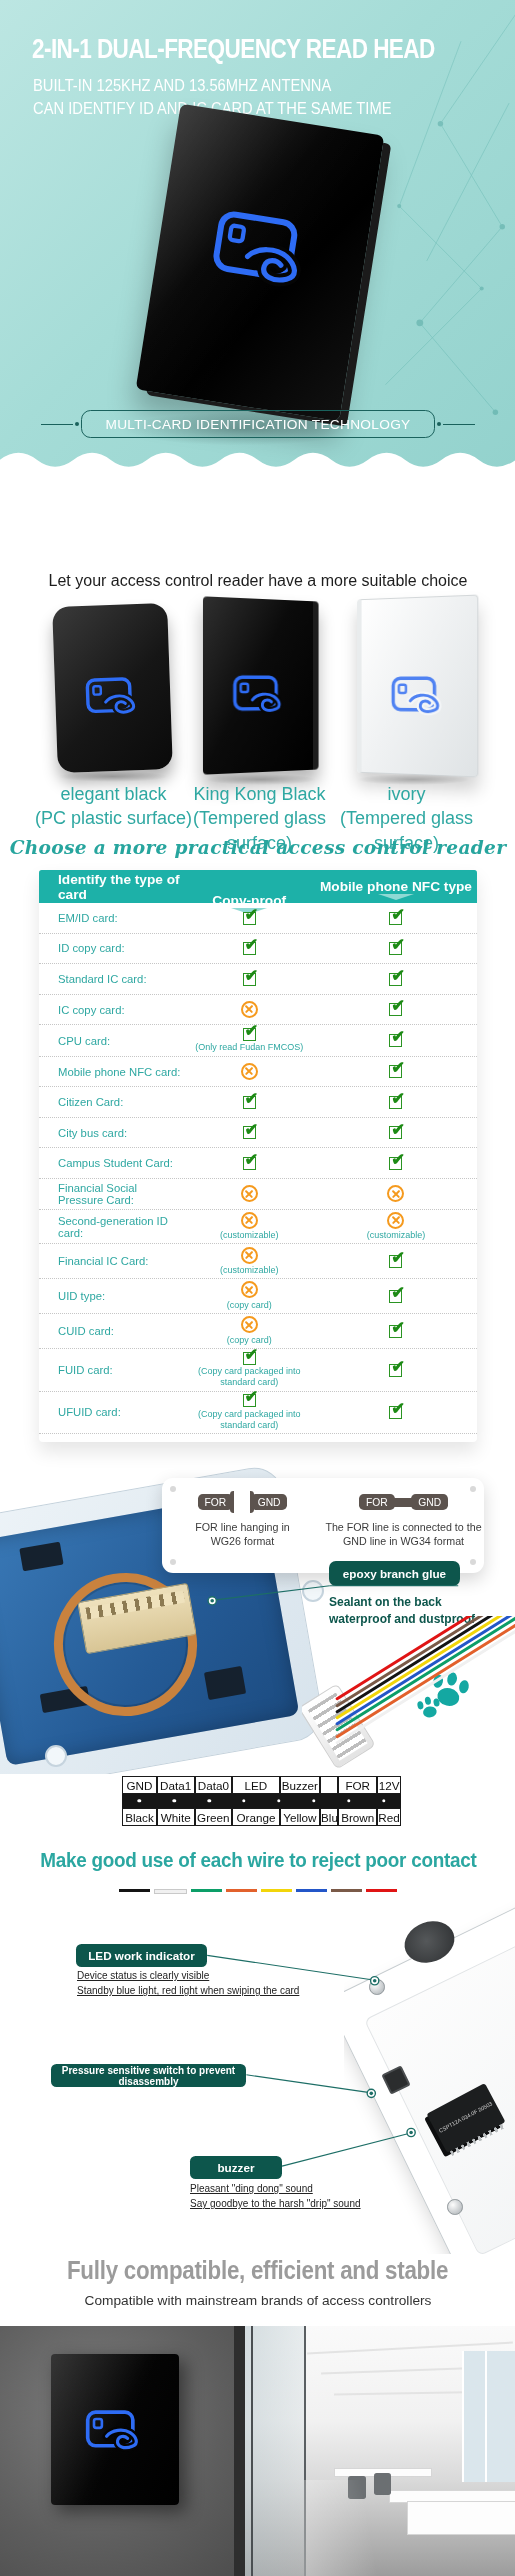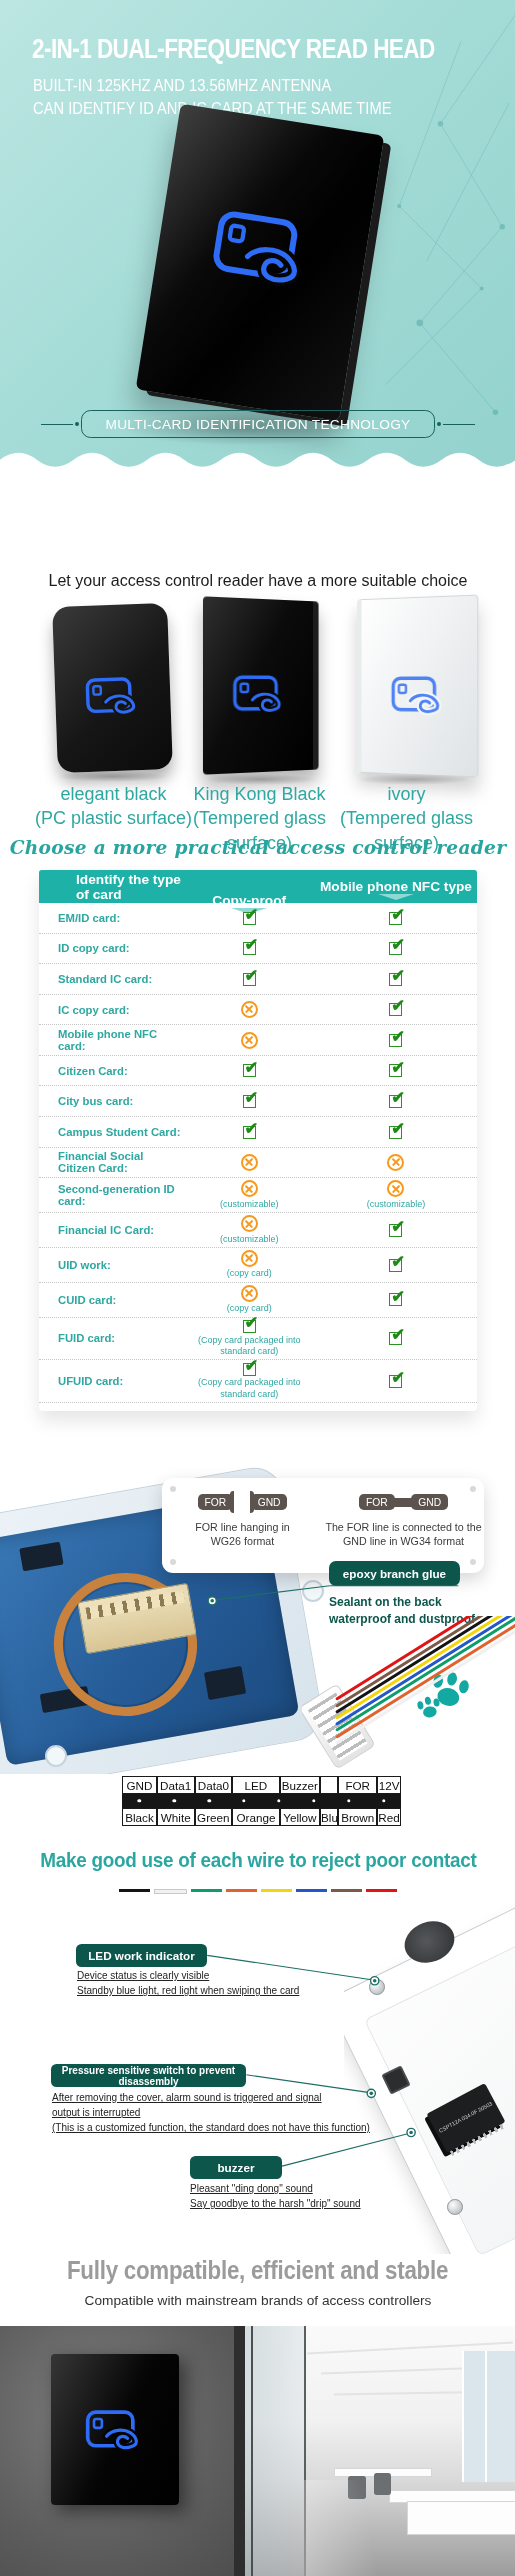--- a/index.html
+++ b/index.html
@@ -67,26 +67,26 @@
   #paw-left{left:40px;top:833px;transform:rotate(-12deg);}
   #paw-left2{left:74px;top:851px;transform:rotate(10deg) scale(.62);}
   #paw-right{left:428px;top:833px;transform:rotate(12deg);}
   #paw-right2{left:407px;top:851px;transform:rotate(-10deg) scale(.62);}
 
   #card-table{position:absolute;left:39px;top:870px;width:438px;background:#fff;
       border-radius:0 0 4.1px 4.1px;box-shadow:0 9.6px 18px rgba(0,0,0,.10);padding-bottom:8.2px;}
   #t-head{display:flex;background:#1db1a8;color:#fff;height:33px;align-items:center;
       border-radius:2.7px 2.7px 0 0;font-weight:bold;font-size:13.7px;}
   .hcell{position:relative;text-align:center;}
-  .hc1{width:33%;text-align:left;padding-left:37px;box-sizing:border-box;}
+  .hc1{width:33%;text-align:left;padding-left:19px;box-sizing:border-box;}
   .hc2{width:30%;margin-top:28px;} .hc3{width:37%;}
   .hc2::after,.hc3::after{content:"";position:absolute;left:50%;bottom:-6.2px;transform:translateX(-50%);
       border-left:18px solid transparent;border-right:18px solid transparent;border-top:6.9px solid #8fd9d4;}
   .t-row{display:flex;align-items:center;min-height:25.4px;border-bottom:0.7px dotted #c6c6c6;padding:2.1px 0;}
-  .t-label{width:33%;box-sizing:border-box;padding-left:19px;color:#2fa8a2;font-size:11.3px;font-weight:bold;}
+  .t-label{width:33%;box-sizing:border-box;padding-left:19px;color:#2fa8a2;font-size:11.3px;}
   .t-cell{width:30%;text-align:center;}
   .t-cell:last-child{width:37%;}
   .t-cell .chk,.t-cell .crx{vertical-align:middle;}
   .t-note{color:#2fa8a2;font-size:9px;line-height:1.25;max-width:117px;margin:1.4px auto 0;}
   .chk{position:relative;display:inline-block;width:11px;height:11px;border:1.4px solid #2a9422;background:#fff;}
   .chk::after{content:"✔";position:absolute;left:0.7px;top:-6.9px;font-size:16.5px;line-height:1;
       color:#1d8a15;font-weight:bold;}
   .crx{position:relative;display:inline-block;width:13px;height:13px;border:2.1px solid #f59a1e;border-radius:50%;}
   .crx::before,.crx::after{content:"";position:absolute;left:5.5px;top:1.4px;width:2.1px;height:10.3px;
       background:#f59a1e;border-radius:1.4px;}
@@ -356,56 +356,61 @@
           <div class="t-label">Standard IC card:</div>
           <div class="t-cell"><span class="chk"></span></div>
           <div class="t-cell"><span class="chk"></span></div>
         </div>
         <div class="t-row">
           <div class="t-label">IC copy card:</div>
           <div class="t-cell"><span class="crx"></span></div>
           <div class="t-cell"><span class="chk"></span></div>
         </div>
         <div class="t-row">
+          <div class="t-label">CPU card:</div>
+          <div class="t-cell"><span class="chk"></span><div class="t-note">(Only read Fudan FMCOS)</div></div>
+          <div class="t-cell"><span class="chk"></span></div>
+        </div>
+        <div class="t-row">
           <div class="t-label">Mobile phone NFC card:</div>
           <div class="t-cell"><span class="crx"></span></div>
           <div class="t-cell"><span class="chk"></span></div>
         </div>
         <div class="t-row">
           <div class="t-label">Citizen Card:</div>
           <div class="t-cell"><span class="chk"></span></div>
           <div class="t-cell"><span class="chk"></span></div>
         </div>
         <div class="t-row">
           <div class="t-label">City bus card:</div>
           <div class="t-cell"><span class="chk"></span></div>
           <div class="t-cell"><span class="chk"></span></div>
         </div>
         <div class="t-row">
           <div class="t-label">Campus Student Card:</div>
           <div class="t-cell"><span class="chk"></span></div>
           <div class="t-cell"><span class="chk"></span></div>
         </div>
         <div class="t-row">
-          <div class="t-label">Financial Social Citizen Card:</div>
+          <div class="t-label">Financial Social Pressure Card:</div>
           <div class="t-cell"><span class="crx"></span></div>
           <div class="t-cell"><span class="crx"></span></div>
         </div>
         <div class="t-row">
           <div class="t-label">Second-generation ID card:</div>
           <div class="t-cell"><span class="crx"></span><div class="t-note">(customizable)</div></div>
           <div class="t-cell"><span class="crx"></span><div class="t-note">(customizable)</div></div>
         </div>
         <div class="t-row">
           <div class="t-label">Financial IC Card:</div>
           <div class="t-cell"><span class="crx"></span><div class="t-note">(customizable)</div></div>
           <div class="t-cell"><span class="chk"></span></div>
         </div>
         <div class="t-row">
-          <div class="t-label">UID work:</div>
+          <div class="t-label">UID type:</div>
           <div class="t-cell"><span class="crx"></span><div class="t-note">(copy card)</div></div>
           <div class="t-cell"><span class="chk"></span></div>
         </div>
         <div class="t-row">
           <div class="t-label">CUID card:</div>
           <div class="t-cell"><span class="crx"></span><div class="t-note">(copy card)</div></div>
           <div class="t-cell"><span class="chk"></span></div>
         </div>
         <div class="t-row">
           <div class="t-label">FUID card:</div>
@@ -559,25 +564,20 @@
       <circle class="core" cx="598" cy="343" r="2.6"></circle>
   </svg>
 
   <div class="pill" id="led-pill">LED work indicator</div>
   <div class="ftext" id="led-text">
       <div class="fline">Device status is clearly visible</div>
       <div class="fline">Standby blue light, red light when swiping the card</div>
     </div>
 
   <div class="pill" id="pressure-pill">Pressure sensitive switch to prevent disassembly</div>
-  <div class="ftext" id="pressure-text">
-      <div class="fline">After removing the cover, alarm sound is triggered and signal</div>
-      <div class="fline">output is interrupted</div>
-      <div class="fline">(This is a customized function, the standard does not have this function)</div>
-    </div>
 
   <div class="pill" id="buzzer-pill">buzzer</div>
   <div class="ftext" id="buzzer-text">
       <div class="fline">Pleasant "ding dong" sound</div>
       <div class="fline">Say goodbye to the harsh "drip" sound</div>
     </div>
 
   <div class="center-line" id="foot-sub">Compatible with mainstream brands of access controllers</div>
   <div class="center-line" id="foot-title">
     <span>Fully compatible, efficient and stable</span>

